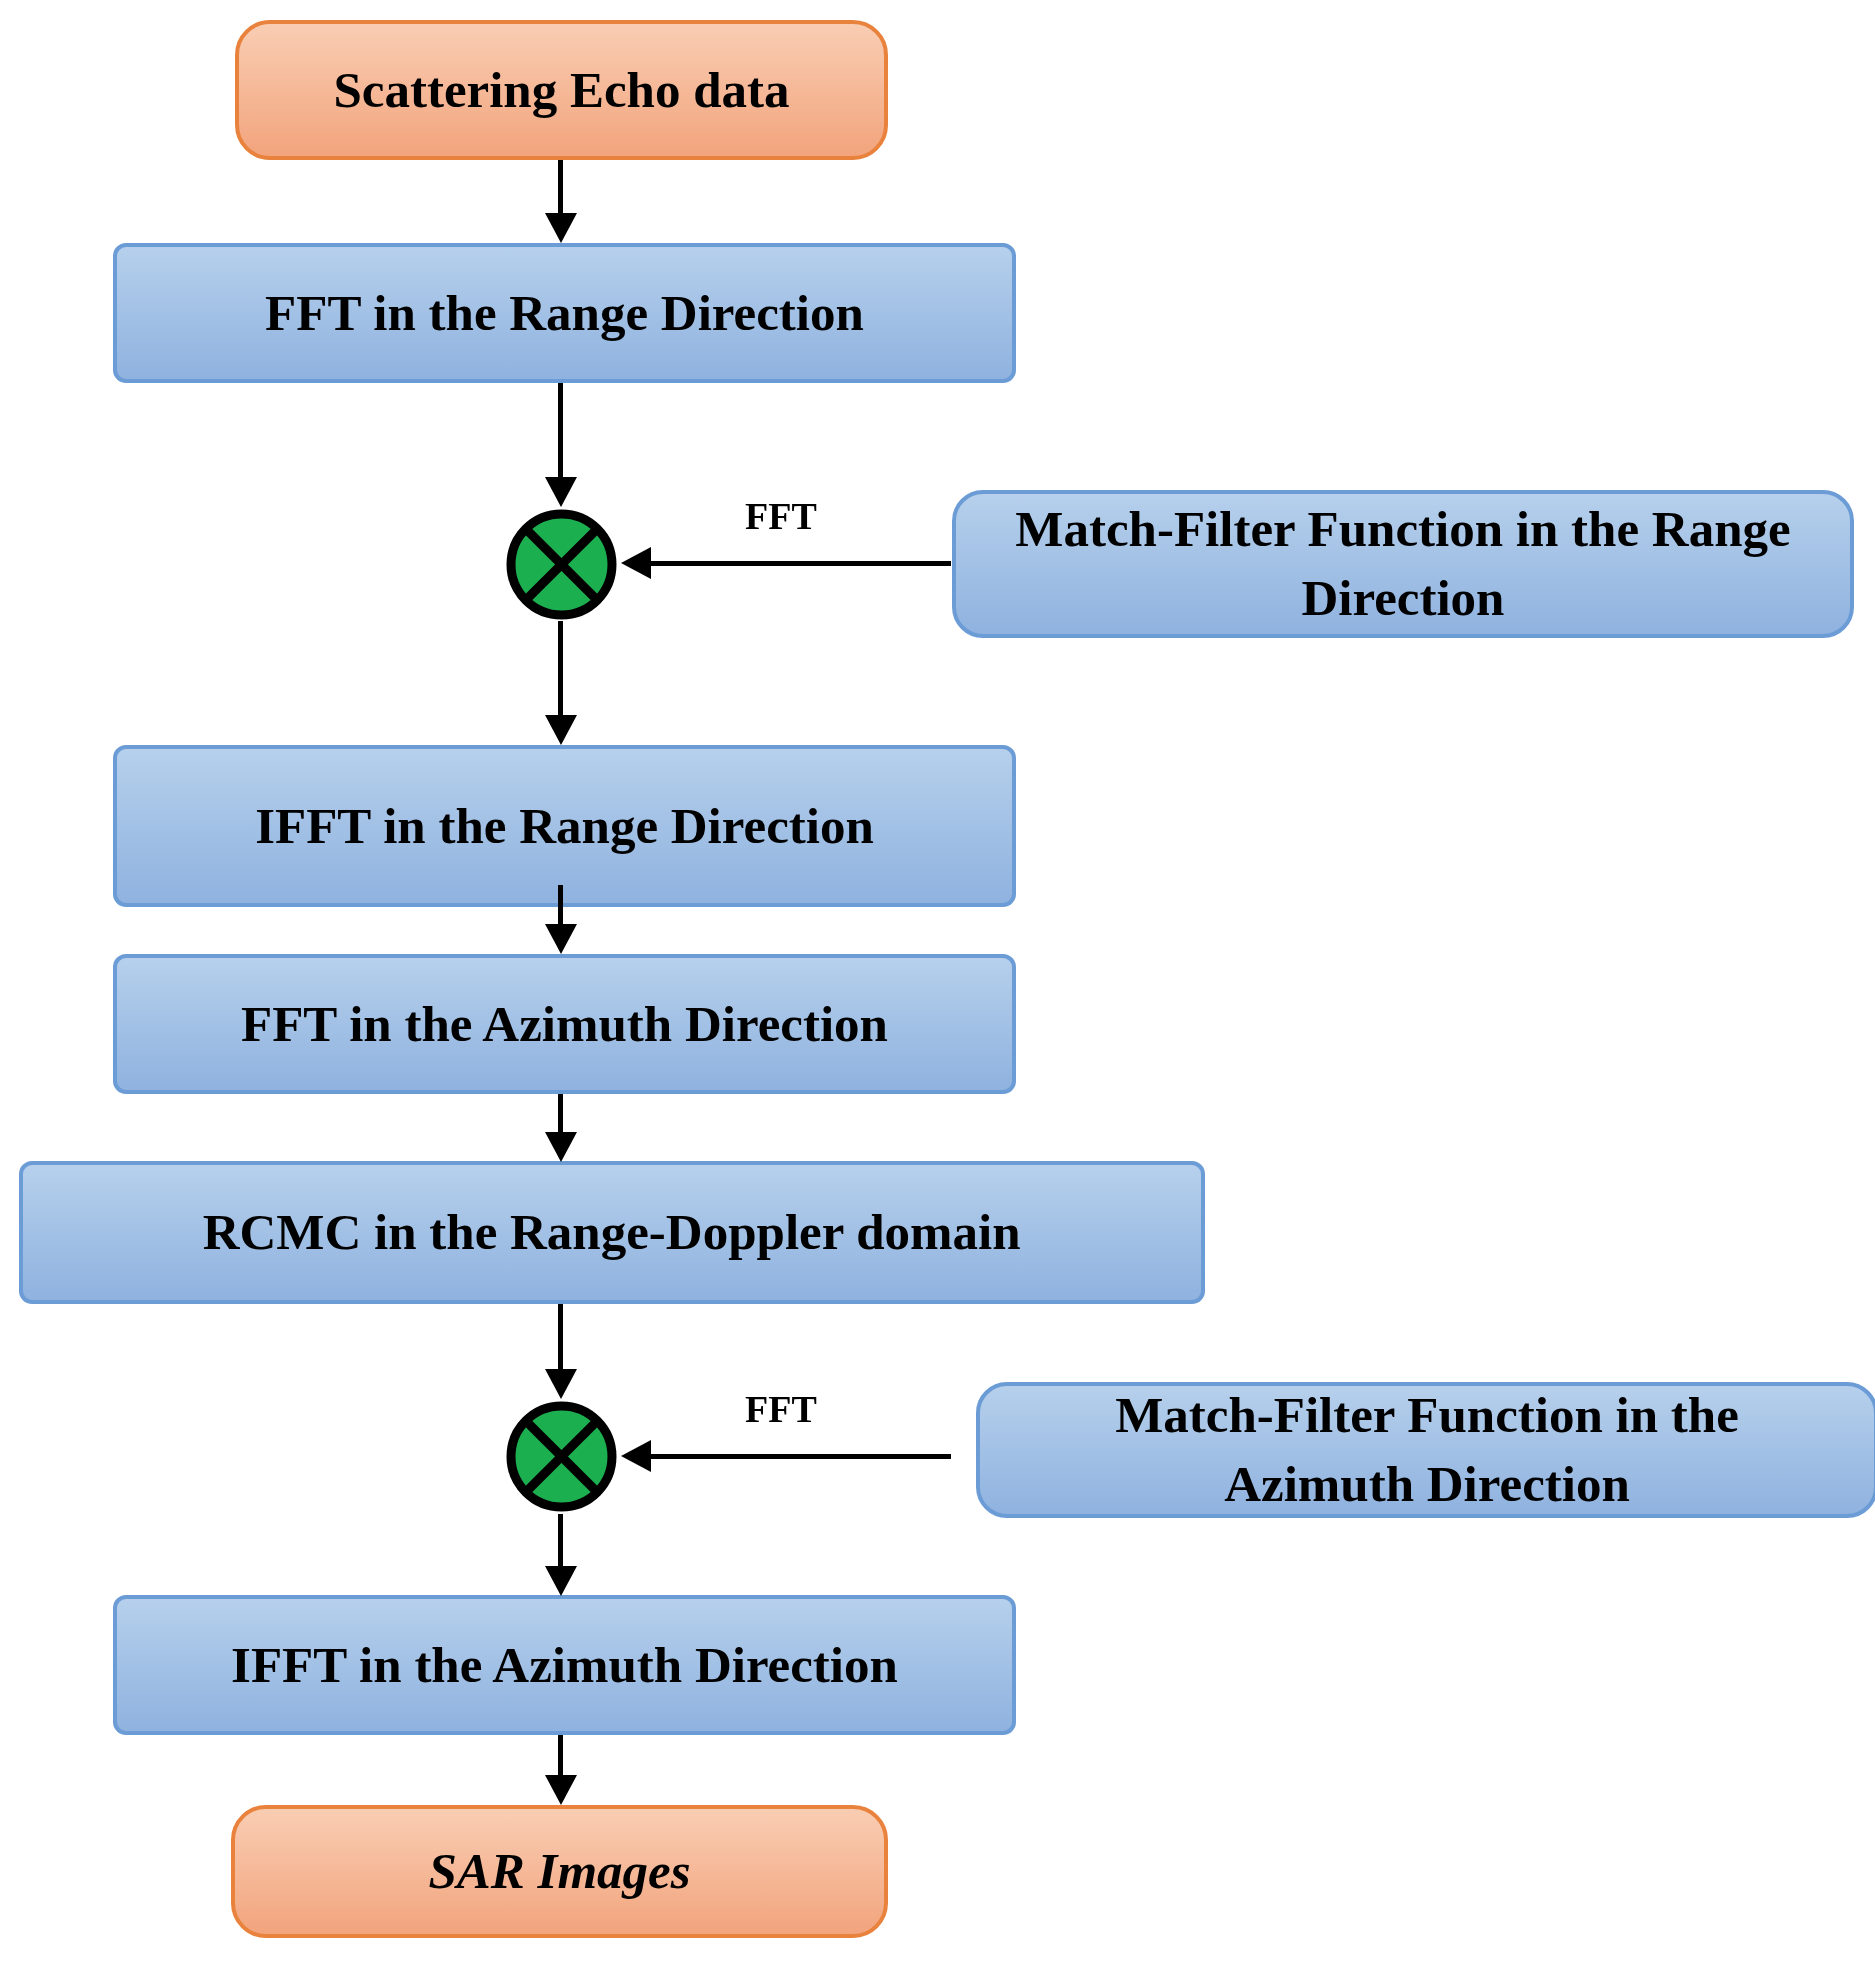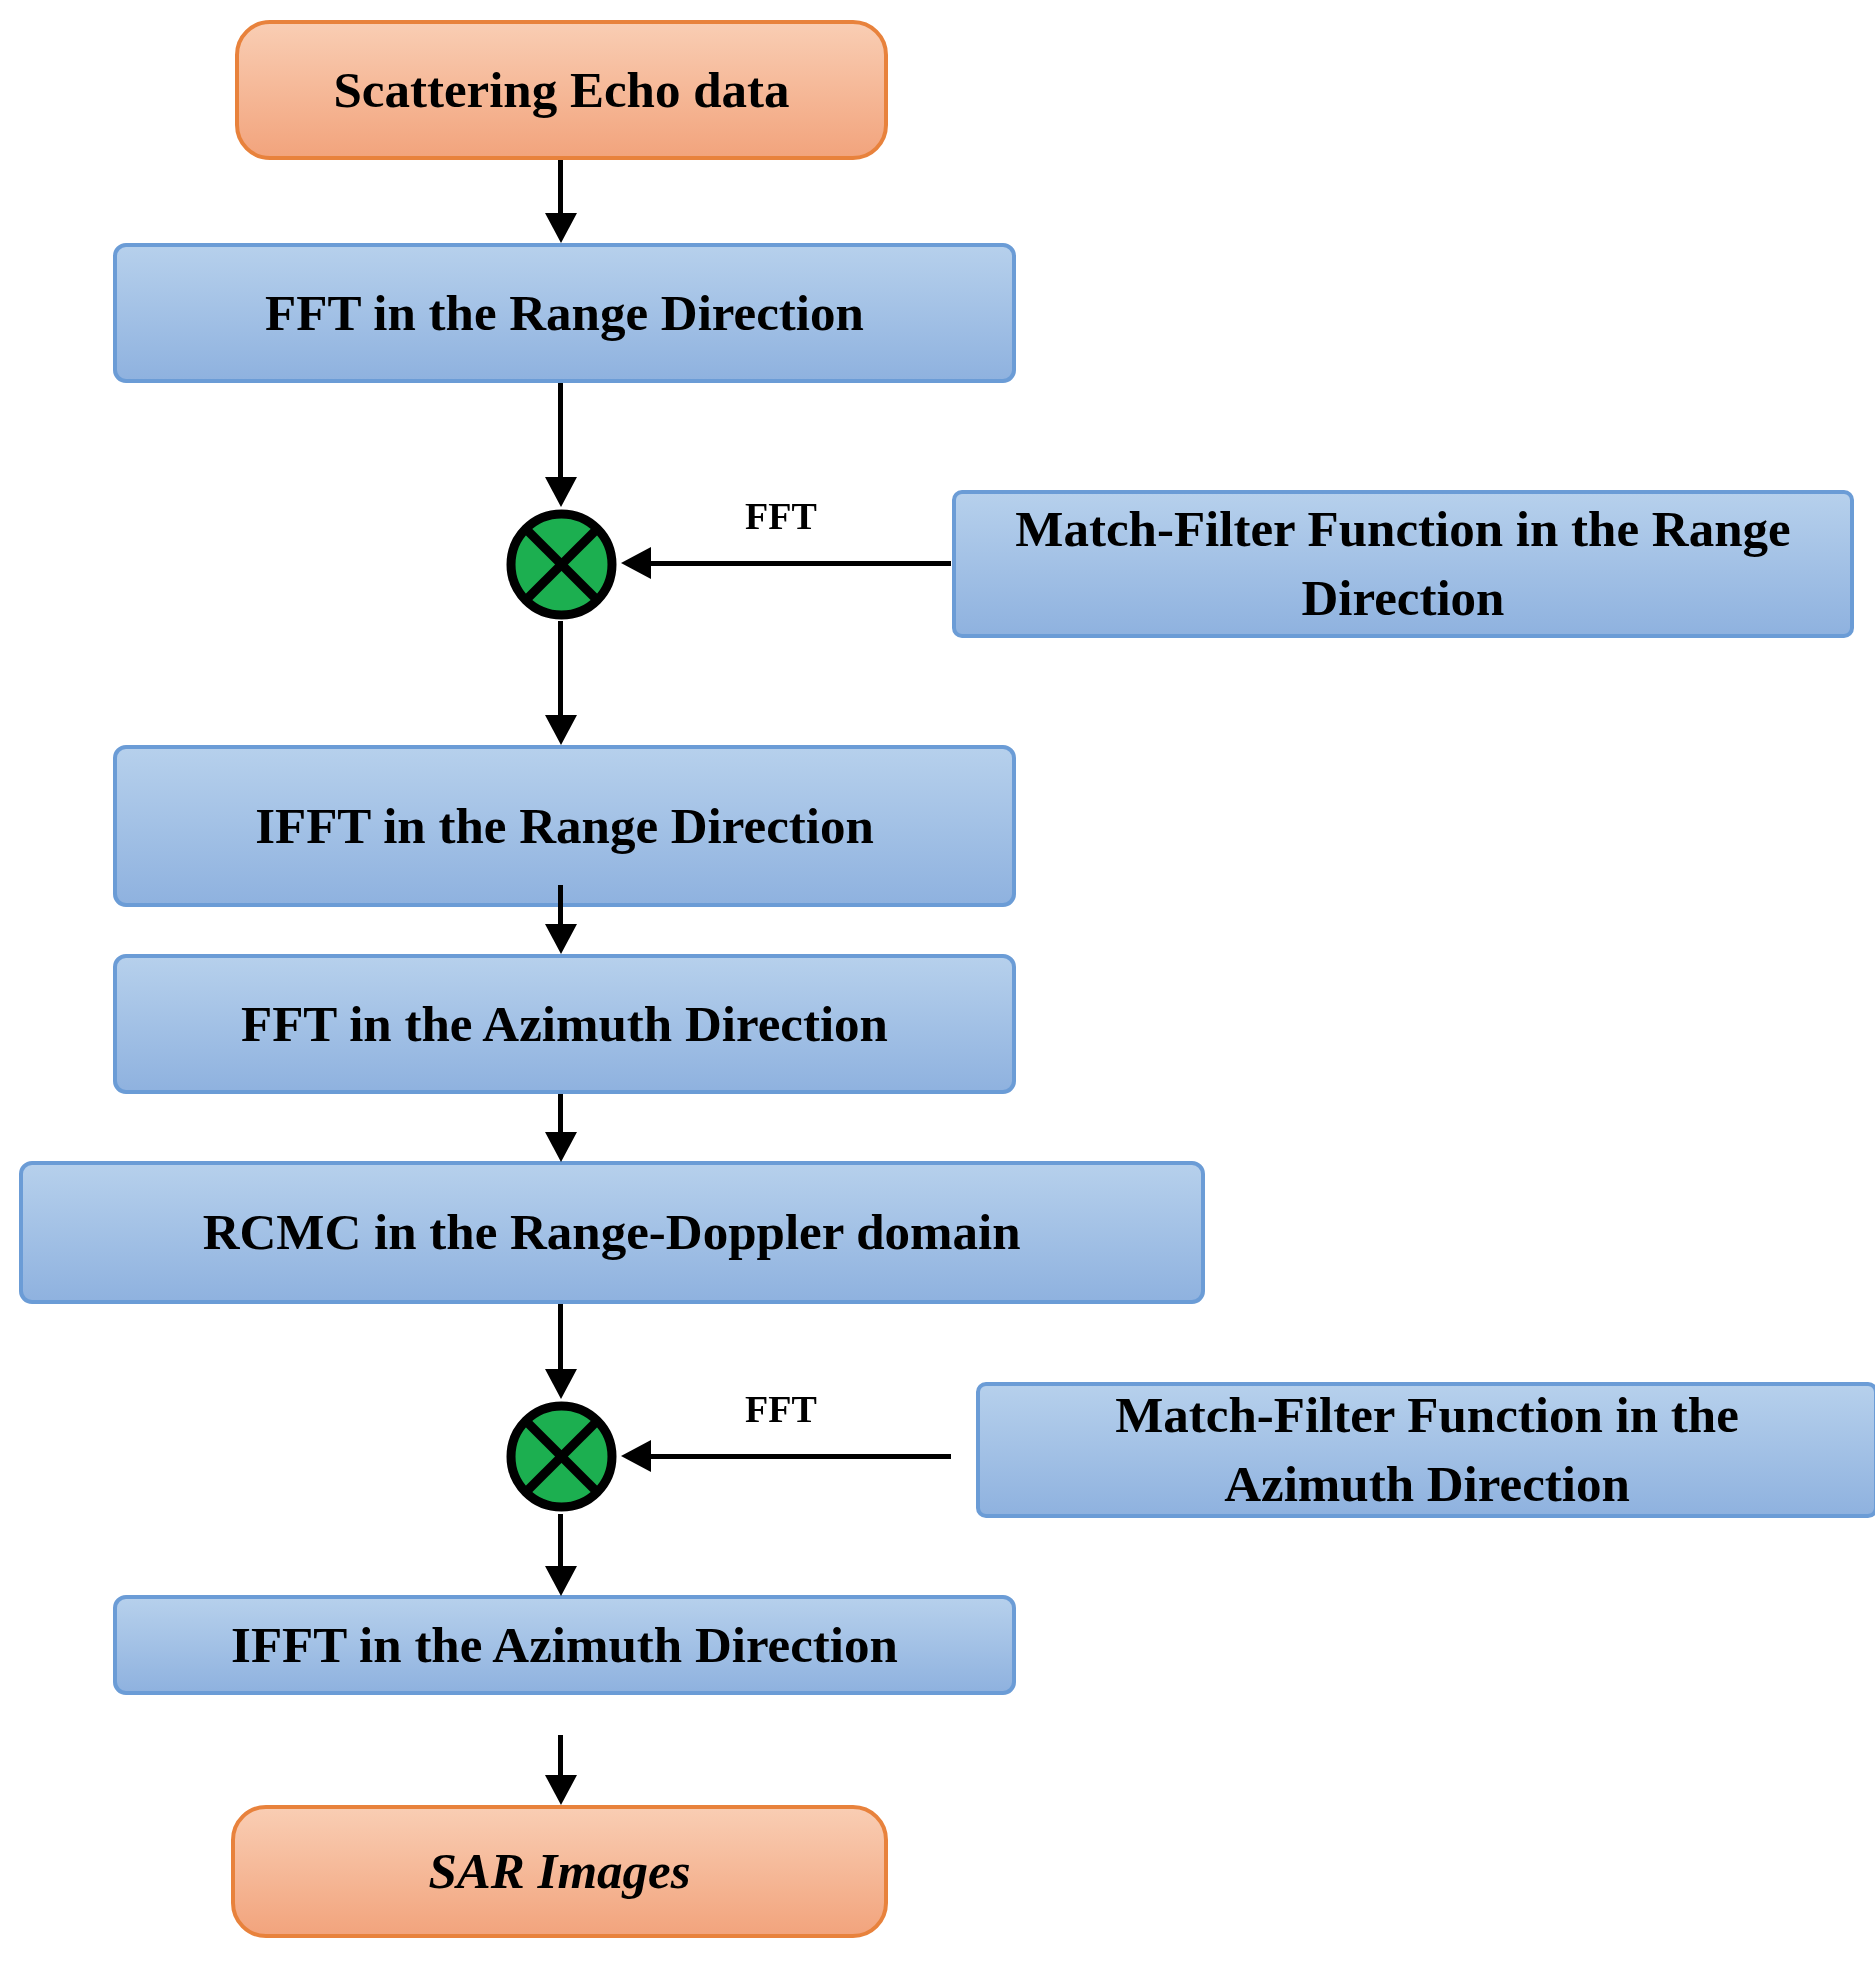--- a/index.html
+++ b/index.html
@@ -43,21 +43,21 @@
     background: linear-gradient(180deg, var(--process-fill-top) 0%, var(--process-fill-bottom) 100%);
     border: 4.6px solid var(--process-border);
     border-radius: 13px;
   }
   .terminal {
     background: linear-gradient(180deg, var(--terminal-fill-top) 0%, var(--terminal-fill-bottom) 100%);
     border: 4.6px solid var(--terminal-border);
     border-radius: 35px;
   }
   .side-box {
-    border-radius: 10px;
+    border-radius: 31px;
     padding: 0 51px;
   }
   .vline {
     position: absolute;
     width: 4.6px;
     background: var(--connector);
   }
   .hline {
     position: absolute;
     height: 4.6px;
@@ -122,21 +122,21 @@
   </div>
 
   <div class="node process" style="left:18.6px; top:1161px; width:1186px; height:143px;">
     <span>RCMC in the Range-Doppler domain</span>
   </div>
 
   <div class="node process side-box" style="left:976px; top:1382px; width:902px; height:136px;">
     <span>Match-Filter Function in the Azimuth Direction</span>
   </div>
 
-  <div class="node process" style="left:113px; top:1595px; width:903px; height:100px;">
+  <div class="node process" style="left:113px; top:1595px; width:903px; height:140px;">
     <span>IFFT in the Azimuth Direction</span>
   </div>
 
   <div class="node terminal" style="left:231px; top:1805px; width:657px; height:133px;font-style:italic;">
     <span>SAR Images</span>
   </div>
 
   <div class="multiplier" style="left:502px; top:505px;">
     <svg width="119" height="119" viewBox="0 0 132 132">
       <circle cx="66" cy="66" r="56" fill="var(--multiplier-fill)" stroke="var(--multiplier-stroke)" stroke-width="10"></circle>

